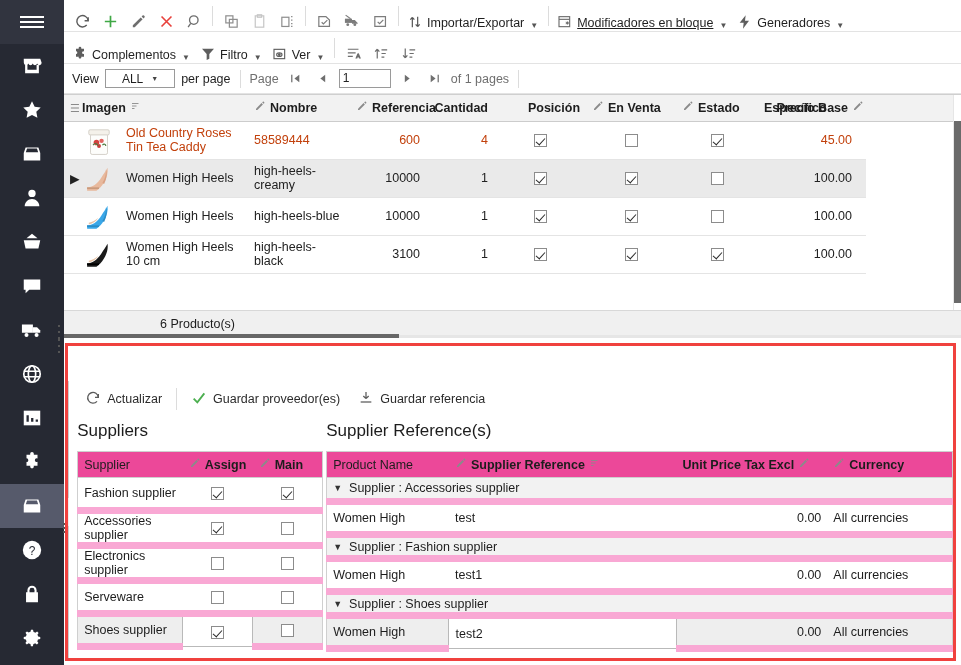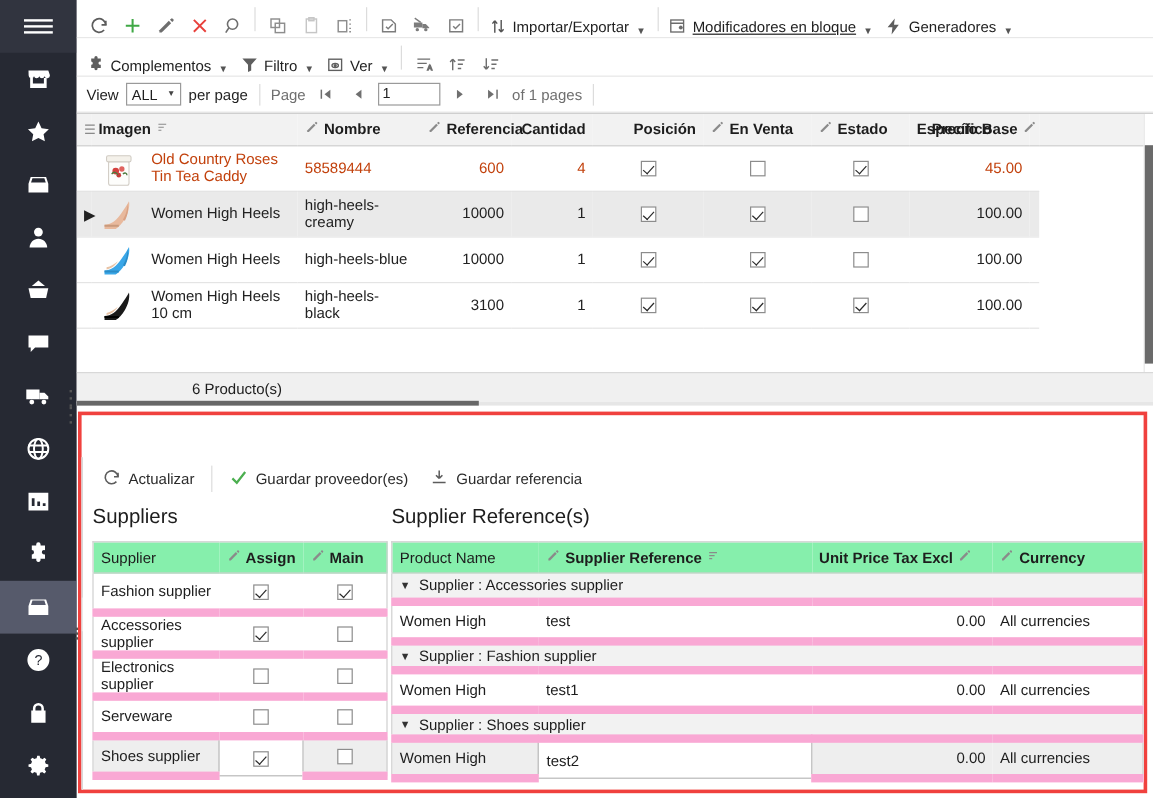--- a/index.html
+++ b/index.html
@@ -63,21 +63,21 @@
   
   .pager {
     height: 30px; display: flex; align-items: center;
     padding-left: 8px; gap: 6px;
     background: #ffffff;
     border-bottom: 1px solid #e3e3e3;
     font-size: 12.5px; color: #1f1f1f;
   }
   .combo {
     display: inline-flex; align-items: center; justify-content: space-between;
-    height: 19px; min-width: 44px; padding: 0 4px;
+    height: 19px; min-width: 44px; padding: 0 16px;
     border: 1px solid #9a9a9a; background:#fff; font-size: 12px;
   }
   .combo .cv { margin-right: 8px; }
   .combo .cc { font-size: 7px; color:#444; }
   .pg-in {
     height: 19px; width: 52px; border: 1px solid #9a9a9a; background: #fff;
     font-size: 12px; padding-left: 3px; line-height: 17px; color:#222;
   }
   .pg-ico { color:#6f6f6f; padding: 0 4px; font-size: 11px; display:flex; align-items:center; }
   .pgsep { width: 1px; height: 18px; background:#dcdcdc; margin: 0 3px; }
@@ -171,21 +171,21 @@
   .ptb-btn { display: flex; align-items:center; gap: 6px; padding: 0 8px; height: 26px; white-space: nowrap; }
   .ptb-sep { width:1px; height: 22px; background:#dcdcdc; margin: 0 4px; }
 
   .cols { display: flex; height: calc(100% - 36px); }
   .colL { width: 253px; padding-left: 8px; }
   .colR { flex: 1 1 auto; padding-left: 4px; }
   .sect-h { font-size: 17px; color: #1d1d1d; padding: 4px 0 10px 0; font-weight: normal; }
 
   .dtbl { width: 100%; border: 1px solid #cfcfcf; border-collapse: collapse; table-layout: fixed; background:#fff; }
   .dtbl th {
-    height: 26px; background:#86efac; border-bottom: 1px solid #cfcfcf;
+    height: 26px; background:#ec4899; border-bottom: 1px solid #cfcfcf;
     font-weight: normal; font-size: 12.5px; color:#1d1d1d; text-align:left; padding: 0 6px; white-space:nowrap;
   }
   .dtbl td {
     height: 33px; border-bottom: 7px solid #f9a8d4; font-size: 12.5px; padding: 0 6px; color:#1d1d1d;
   }
   .dtbl td.c { text-align:center; }
   .dtbl td.r { text-align:right; }
   .dtbl tr.selrow td { background:#eeeeee; }
   .cellfocus { background:#ffffff !important; border:1px solid #b9b9b9 !important; }
 

